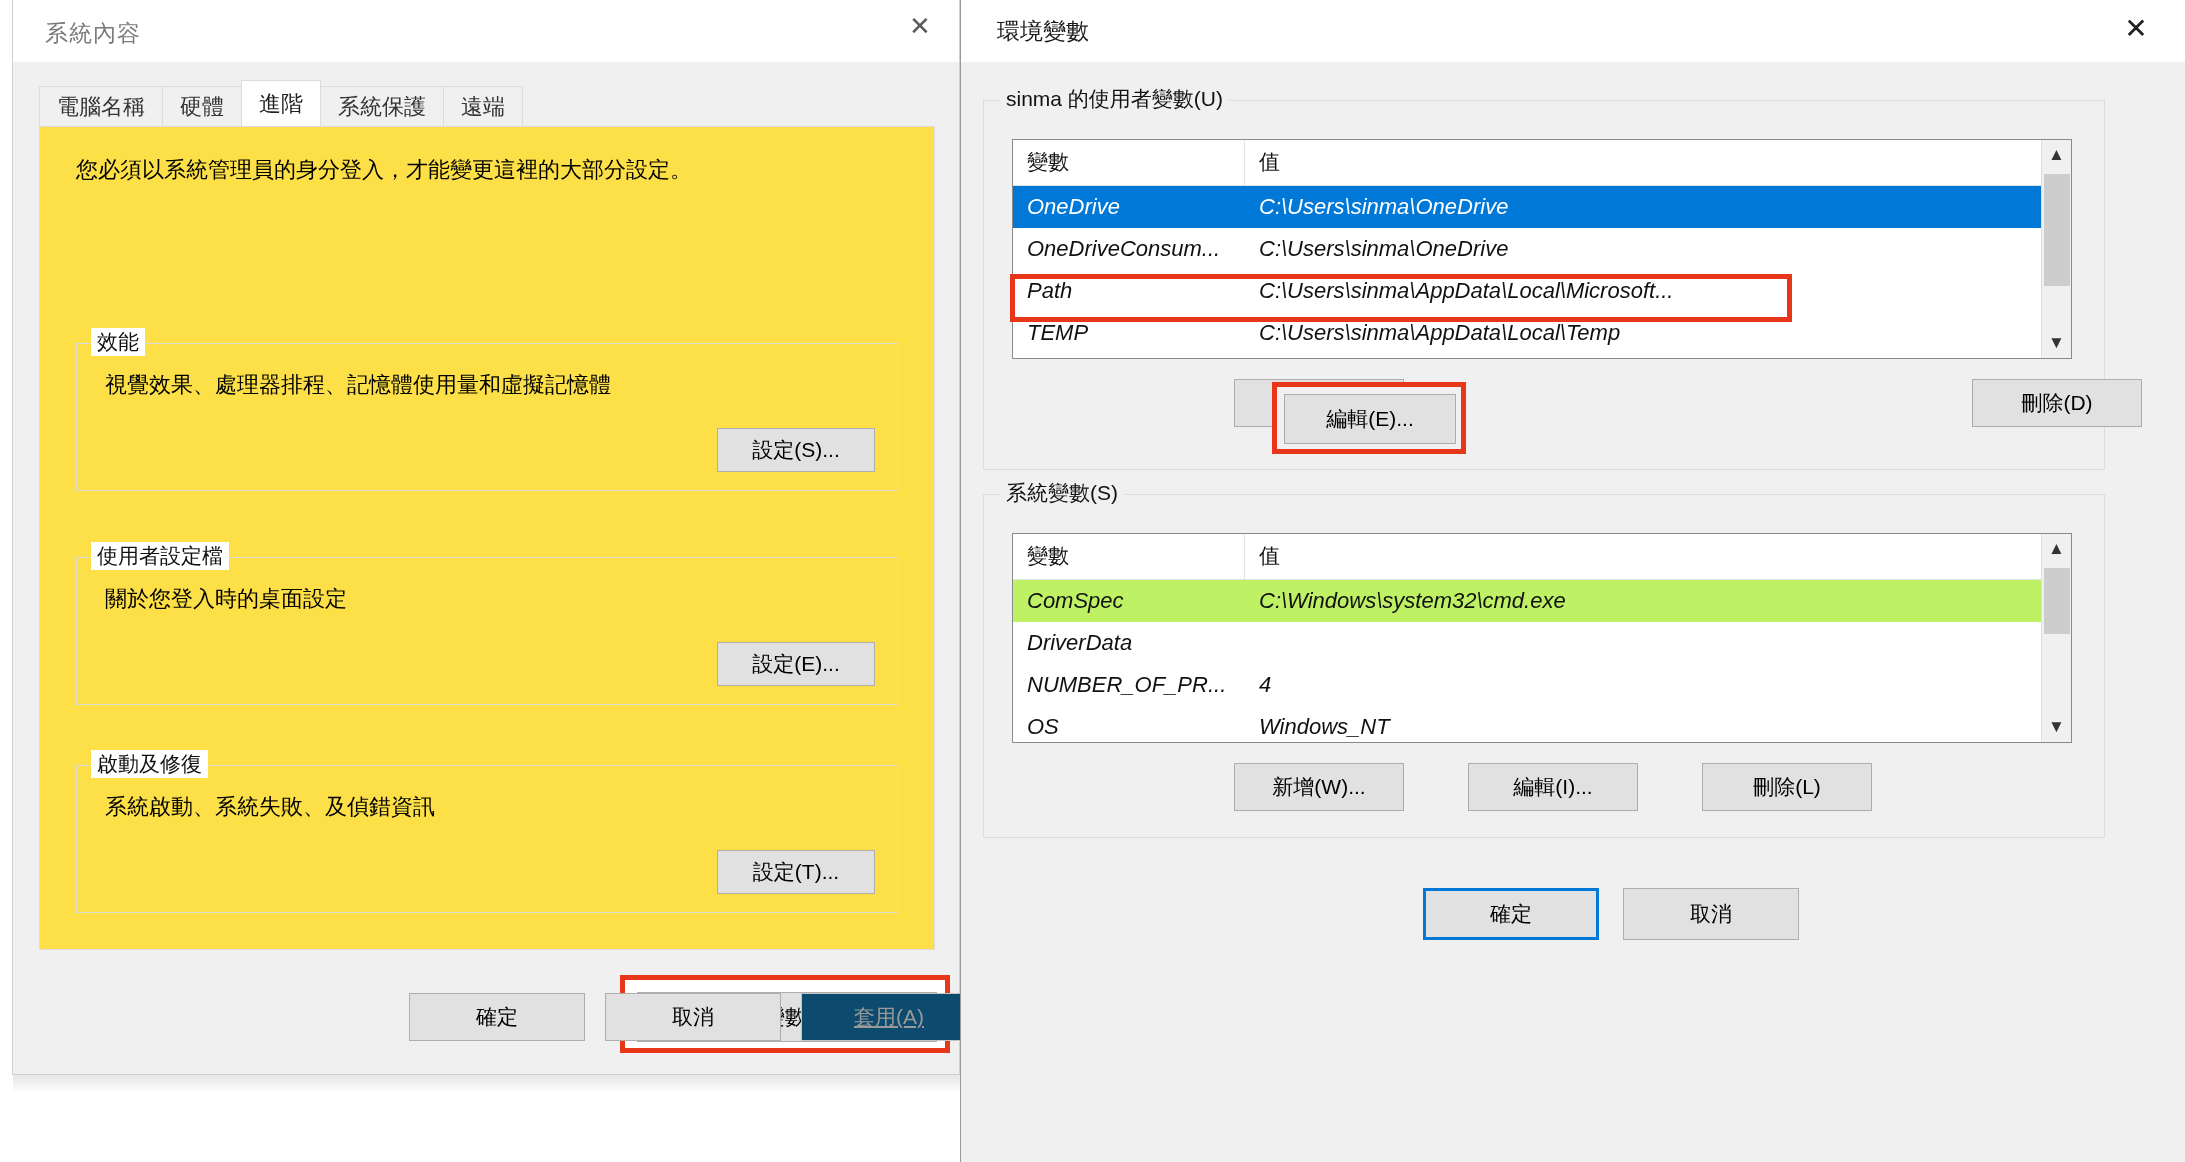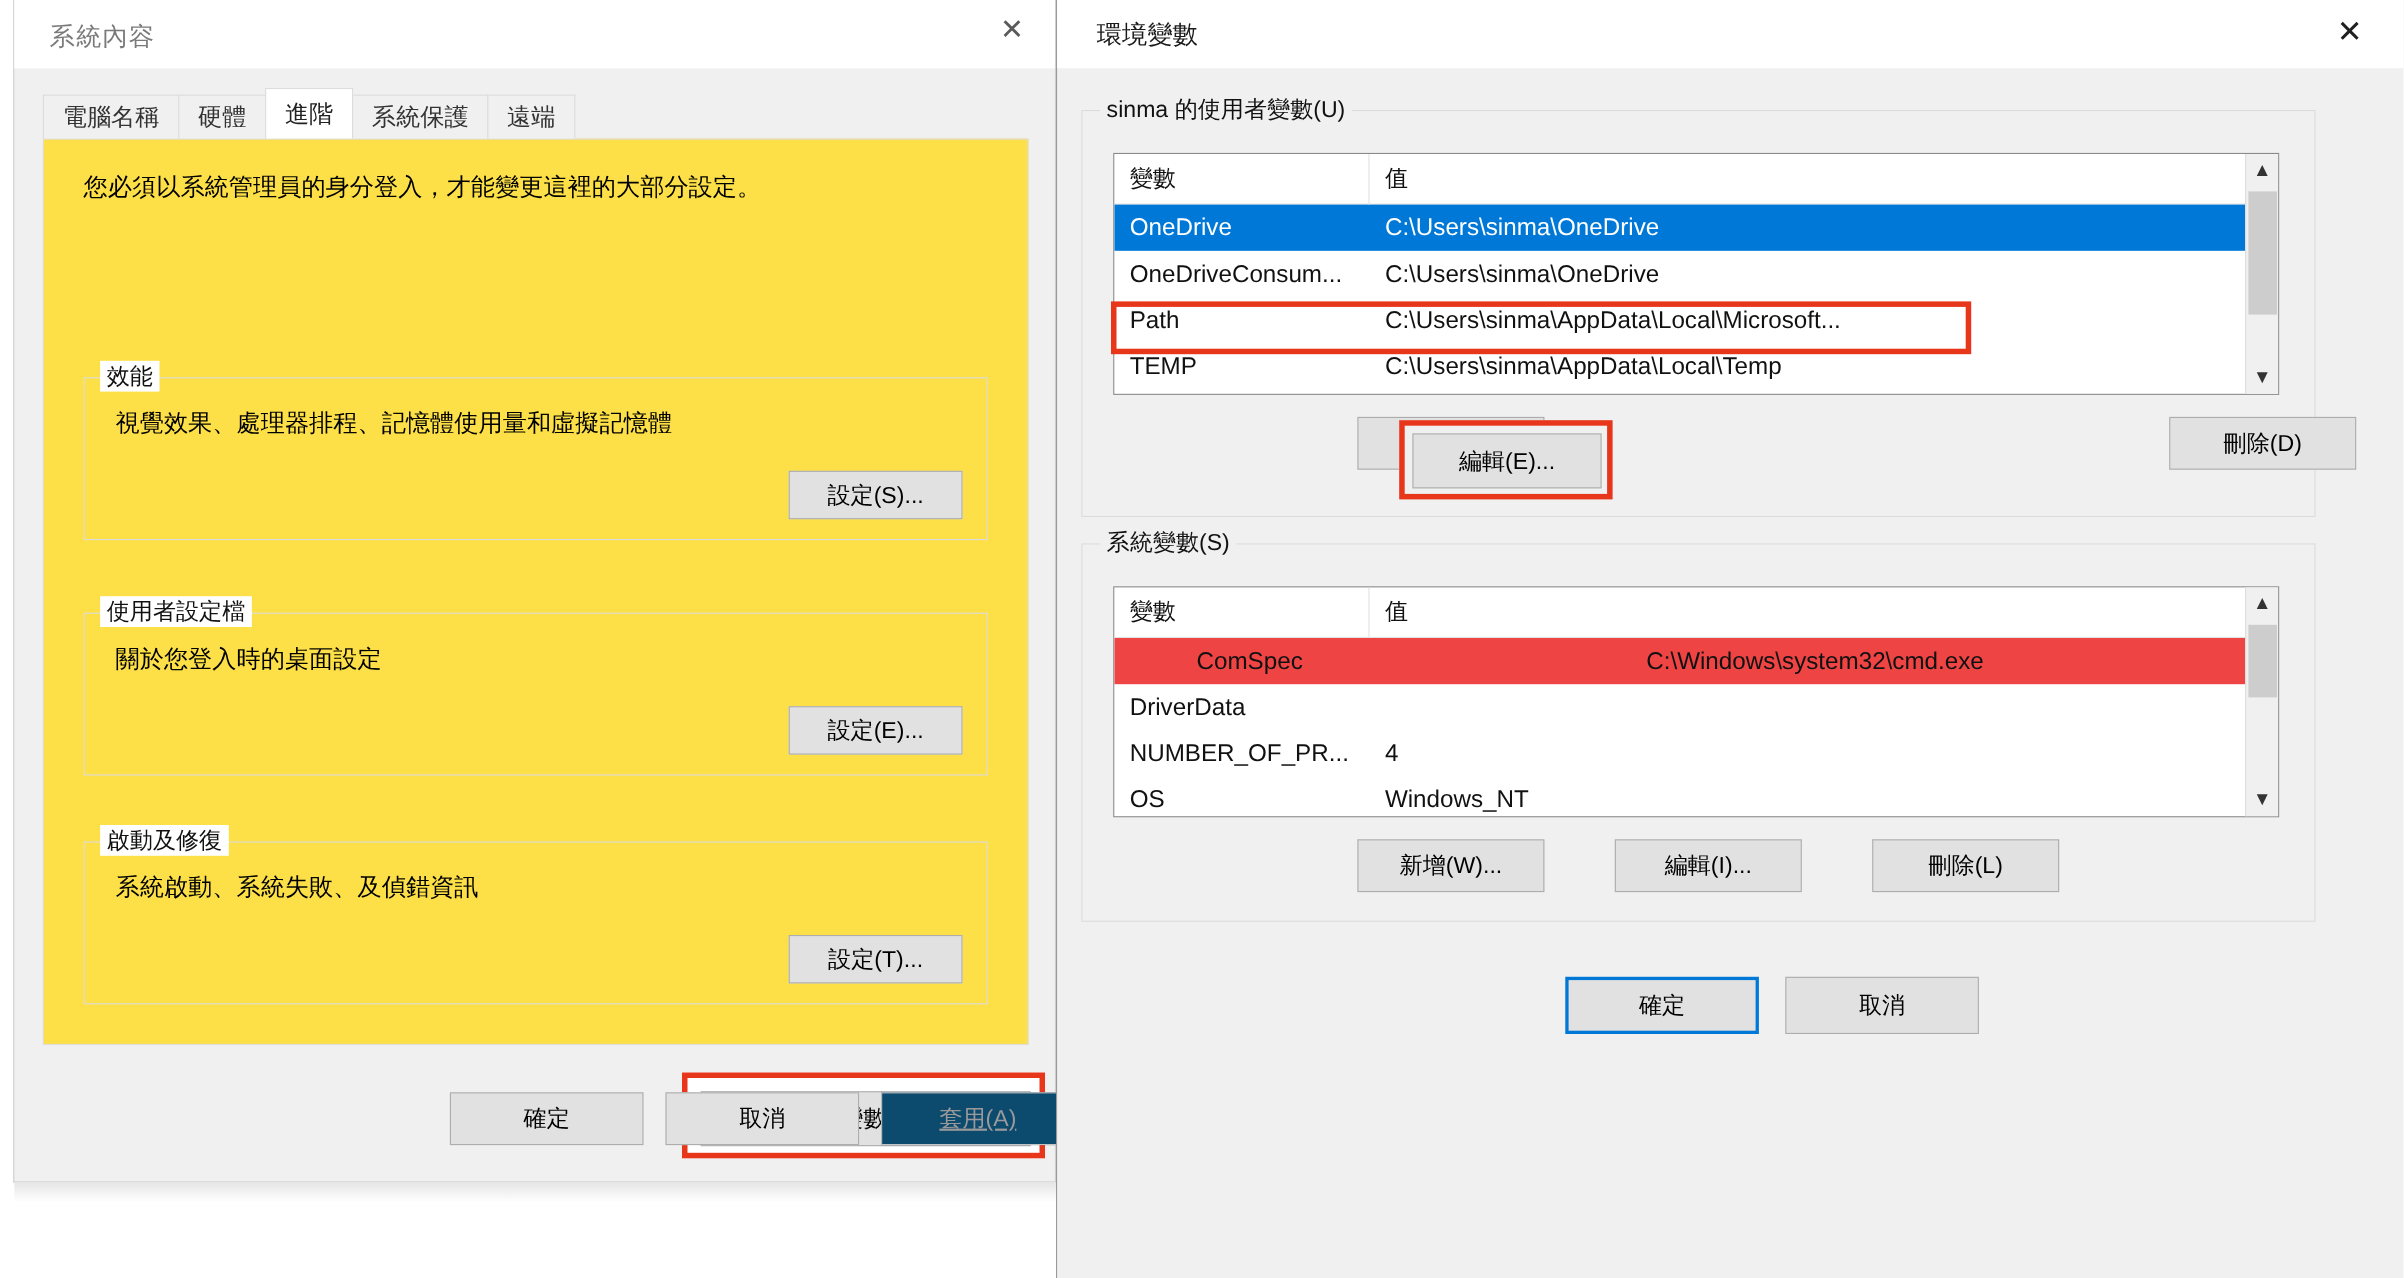--- a/index.html
+++ b/index.html
@@ -139,27 +139,27 @@
   #lv-sys  { top: 38px; width: 1060px; height: 210px; }
 
   .lv-main { flex: 1; position: relative; overflow: hidden; }
   .lv-head { display: flex; height: 46px; border-bottom: 1px solid #e2e2e2; }
   .lv-head .hc {
     font-size: 21px; color: #111; padding: 8px 0 0 14px;
     border-right: 1px solid #e2e2e2; height: 46px;
   }
   .hc.c1 { width: 232px; }
   .hc.c2 { flex: 1; border-right: none; }
-  .lv-row { display: flex; height: 42px; align-items: center; }
+  .lv-row { display: flex; height: 42px; align-items: center; font-style: italic; }
   .lv-row .rc { font-size: 22px; color: #111; padding-left: 14px; white-space: nowrap; overflow: hidden; }
   .rc.c1 { width: 232px; }
   .rc.c2 { flex: 1; }
   .lv-row.selected { background: #0078d7; }
   .lv-row.selected .rc { color: #ffffff; }
-  .lv-row.softsel { background: #ef4444; text-align: center; }
+  .lv-row.softsel { background: #bef264; }
 
   .vscroll {
     width: 30px; background: #f0f0f0; border-left: 1px solid #dcdcdc;
     position: relative; display: flex; flex-direction: column;
     align-items: center; justify-content: space-between;
   }
   .vscroll .arrow {
     height: 30px; width: 30px; display: flex; align-items: center;
     justify-content: center; font-size: 17px; color: #333;
   }

